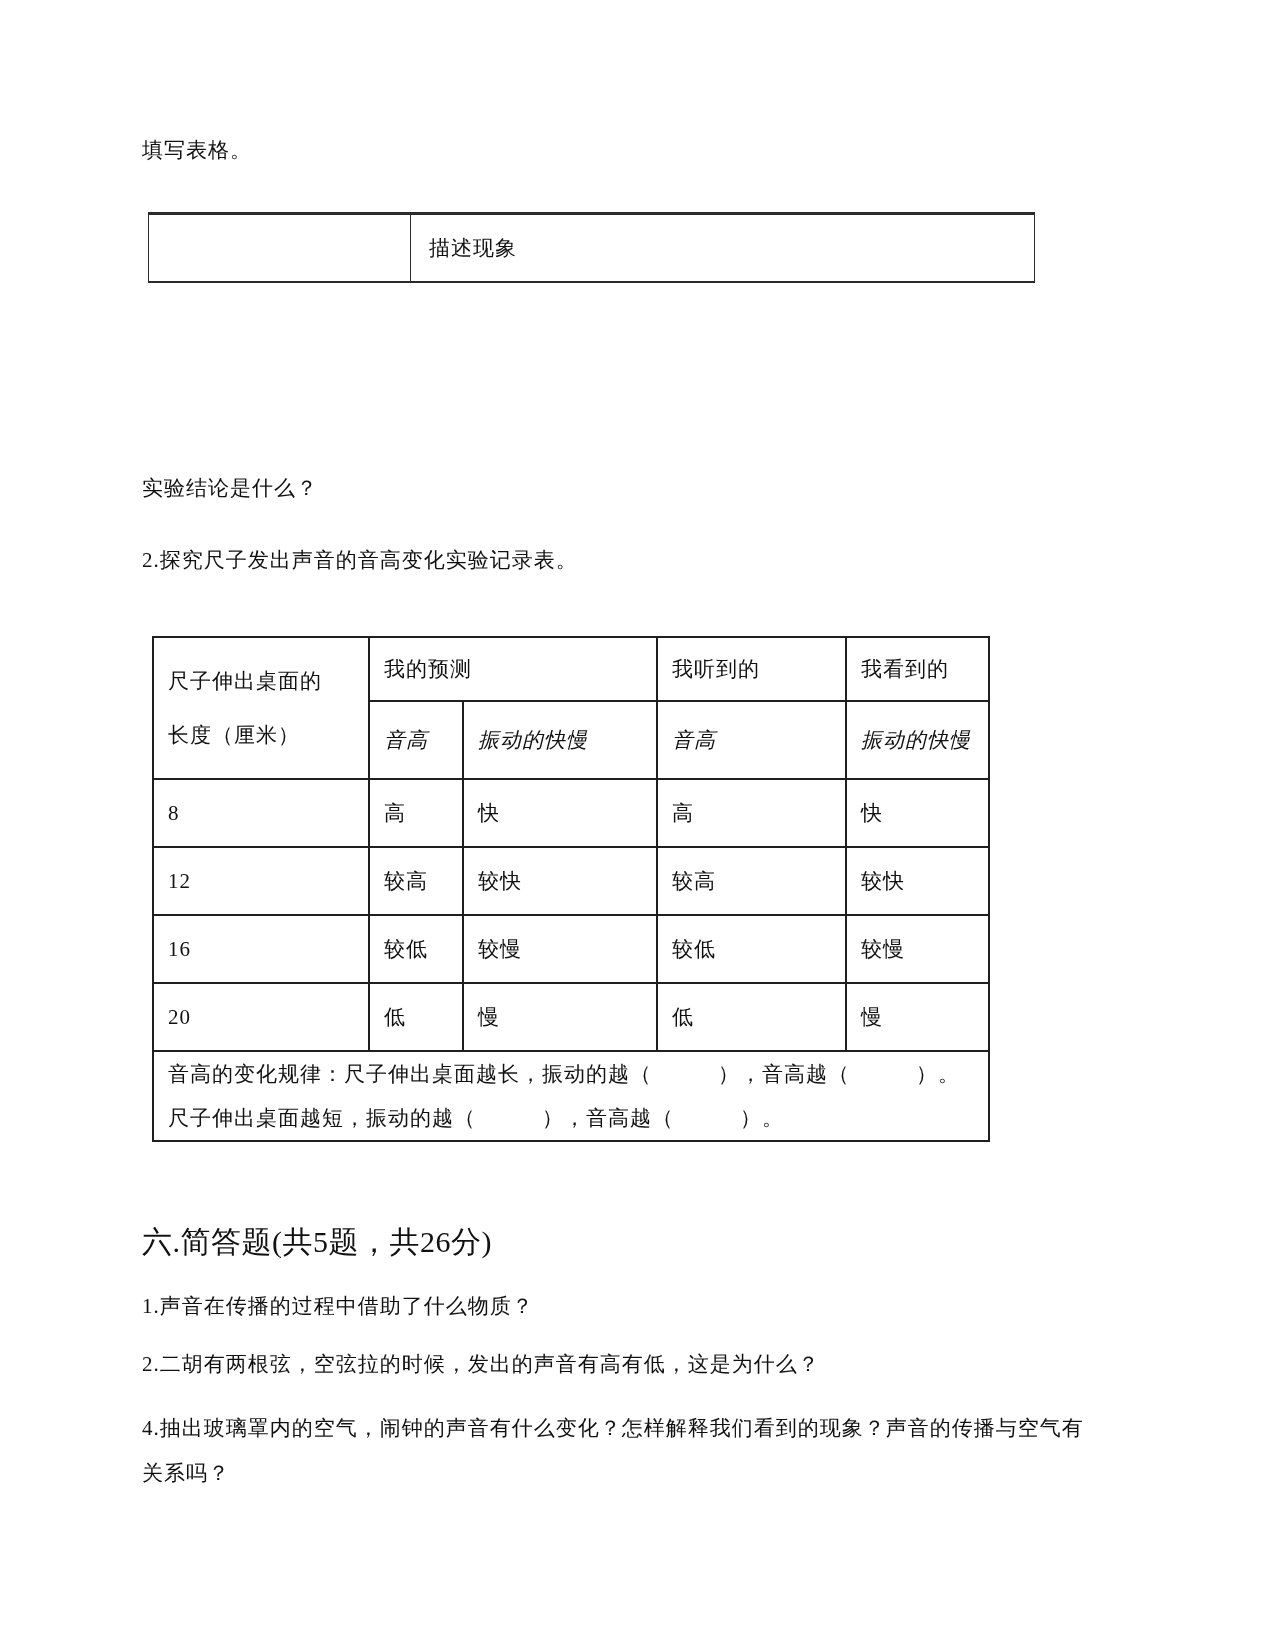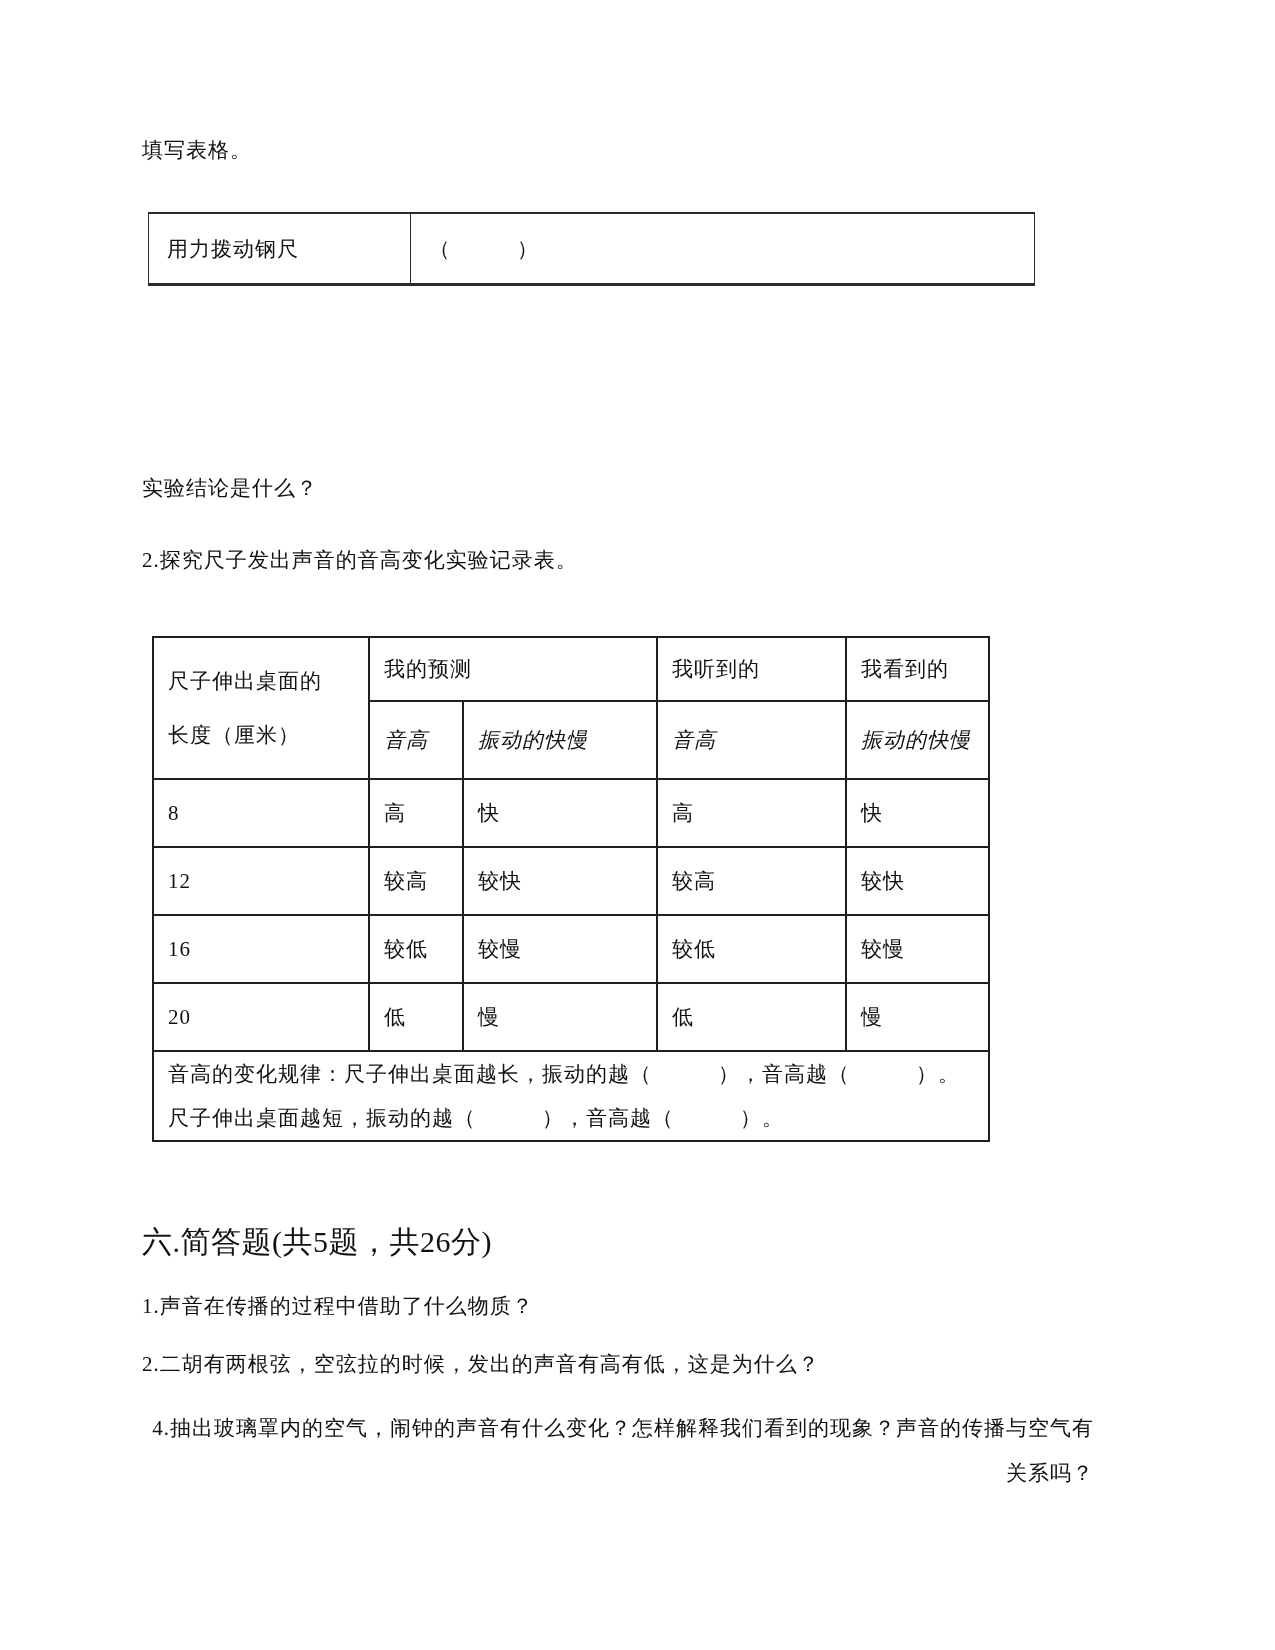--- a/index.html
+++ b/index.html
@@ -2,21 +2,21 @@
 <html><head>
 <meta charset="utf-8">
 <style>
   html,body{margin:0;padding:0;background:#ffffff;}
   body{
     width:1275px;height:1650px;position:relative;
     font-family:"Liberation Serif","DejaVu Serif",serif;
     color:#111;
   }
   .abs{position:absolute;}
-  .txt{font-size:21px;letter-spacing:1px;line-height:1.35;text-align:right;}
+  .txt{font-size:21px;letter-spacing:1px;line-height:1.35;}
   .bold{font-weight:normal;font-size:30px;letter-spacing:0.5px;}
 
   
   table.t1{
     position:absolute;left:148px;top:212px;width:887px;
     border-collapse:collapse;table-layout:fixed;
     font-size:21px;
   }
   table.t1 td{
     border-top:2px solid #2b2b2b;
@@ -51,23 +51,23 @@
 <body>
 
 <div class="abs txt" style="left:142px;top:136px;">填写表格。</div>
 
 <table class="t1">
   <colgroup>
       <col style="width:262px">
       <col>
     </colgroup>
   <tbody>
-    <tr class="r-body r-last">
-      <td>用力拨动钢尺</td>
-      <td>（　　　）</td>
+    <tr class="r-head">
+      <td></td>
+      <td>描述现象</td>
     </tr>
   </tbody>
 </table>
 
 <div class="abs txt" style="left:142px;top:452px;margin-top:22px;">实验结论是什么？</div>
 
 <div class="abs txt" style="left:142px;top:546px;">2.探究尺子发出声音的音高变化实验记录表。</div>
 
 <table class="t2">
   <colgroup>

